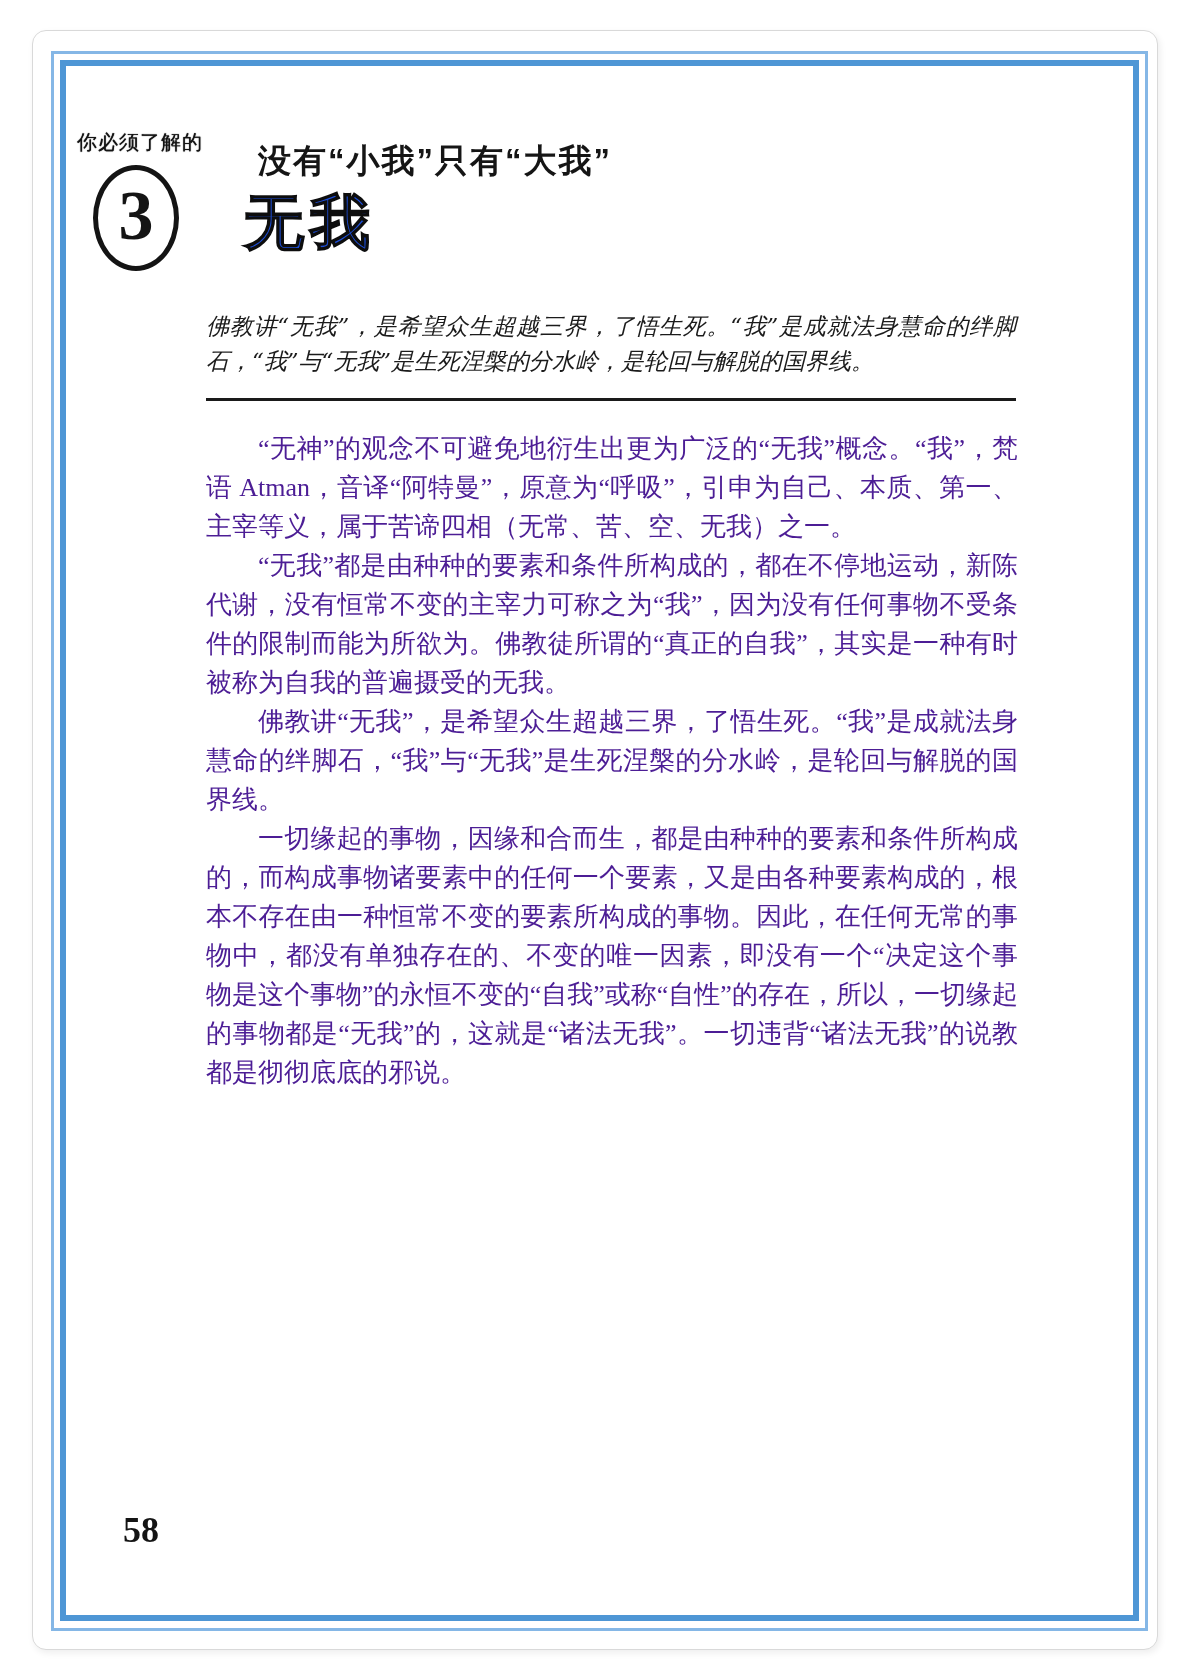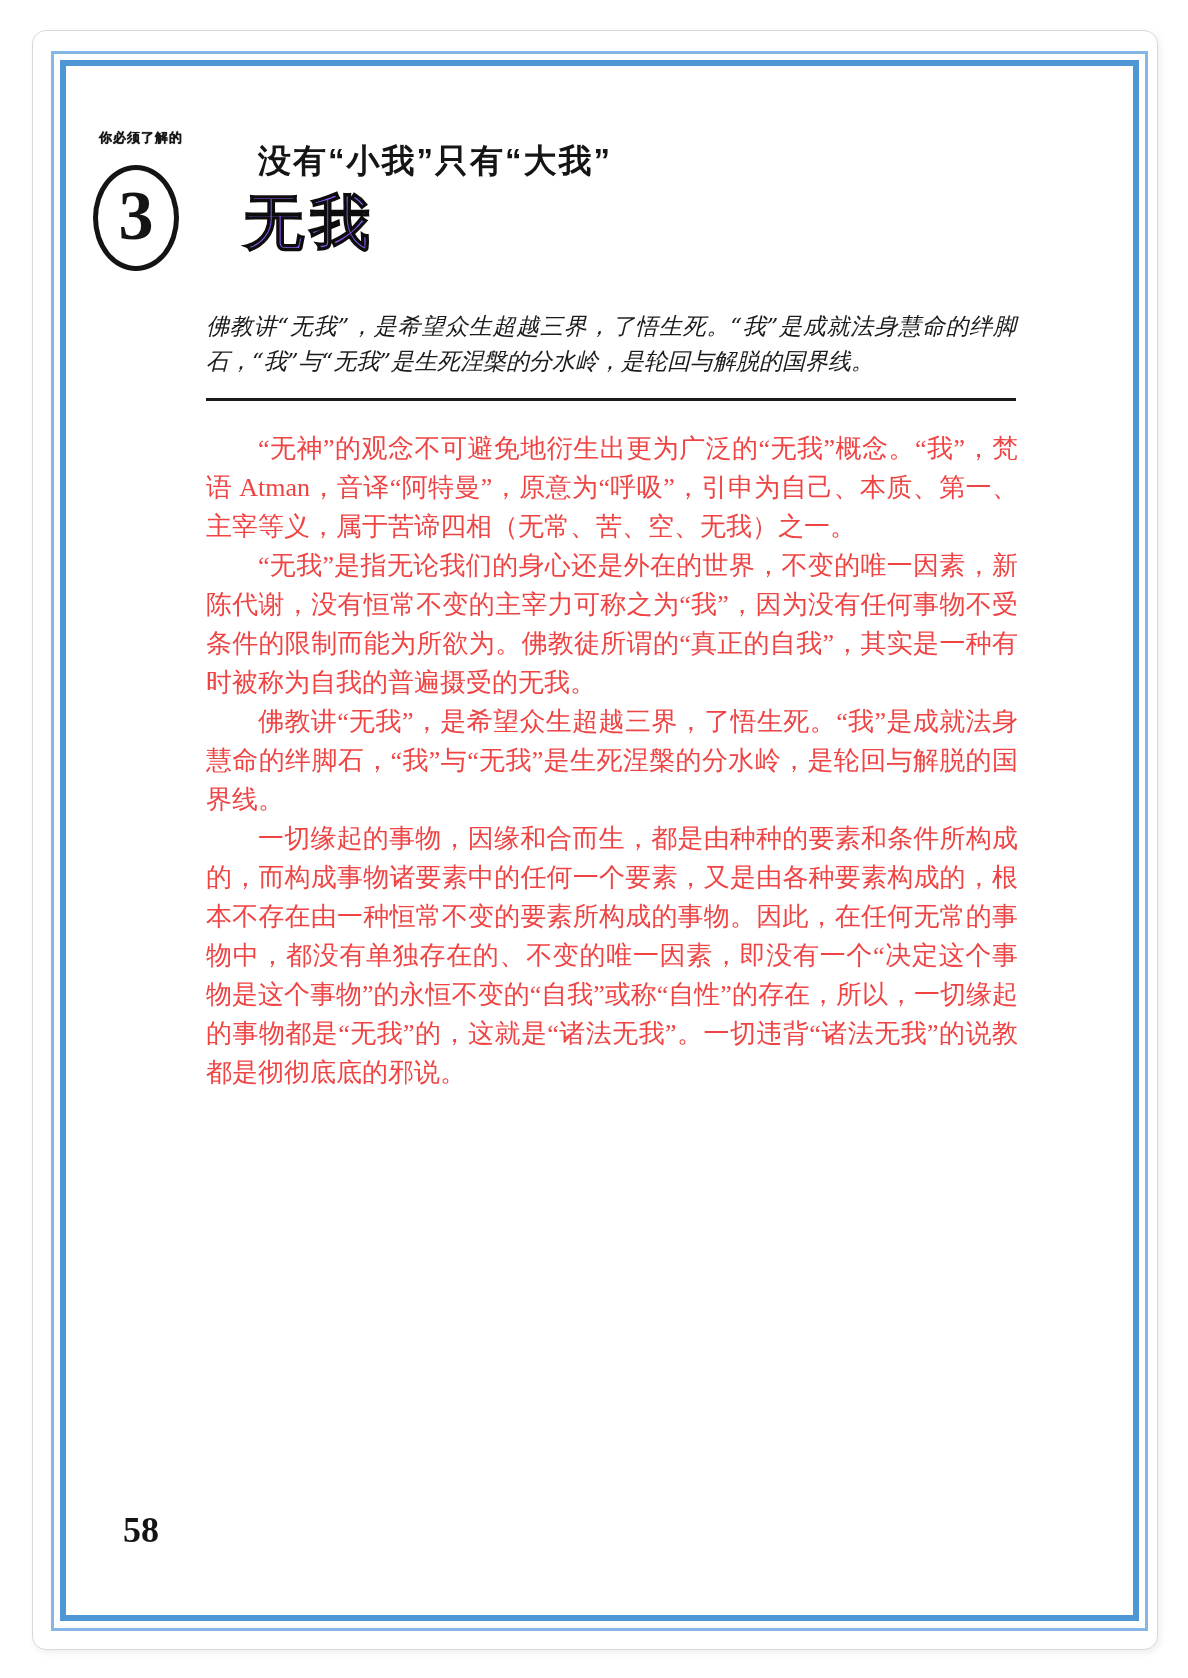--- a/index.html
+++ b/index.html
@@ -33,24 +33,24 @@
     pointer-events: none;
   }
   .frame-thick {
     position: absolute;
     left: 27px; top: 29px; right: 18px; bottom: 28px;
     border: 6px solid #4e96d5;
     pointer-events: none;
   }
   .series-label {
     position: absolute;
-    left: 66px; top: 98px;
+    left: 44px; top: 98px;
     font-family: "Liberation Sans", "DejaVu Sans", sans-serif;
-    font-size: 13px;
-    font-weight: 700;
+    font-size: 20px;
+    font-weight: 400;
     letter-spacing: 1px;
     color: #141414;
     text-shadow: 0 0 1px #000;
   }
   .chapter-circle {
     position: absolute;
     left: 60px; top: 134px;
     width: 76px; height: 96px;
     border: 5px solid #141414;
     border-radius: 50%;
@@ -77,21 +77,21 @@
     margin-left: 14px;
   }
   .title {
     position: absolute;
     left: 211px; top: 152px;
     margin: 0;
     font-family: "Liberation Sans", "DejaVu Sans", sans-serif;
     font-size: 60px;
     font-weight: 900;
     letter-spacing: 6px;
-    color: #8b5cf6;
+    color: #1d4ed8;
     -webkit-text-stroke: 1.5px #0d0d0d;
   }
   .intro {
     position: absolute;
     left: 173px; top: 278px;
     width: 810px;
     font-family: "DejaVu Serif", "Liberation Serif", serif;
     font-style: italic;
     font-size: 23px;
     line-height: 35px;
@@ -105,21 +105,21 @@
     height: 3px;
     background: #1a1a1a;
   }
   .body-text {
     position: absolute;
     left: 173px; top: 398px;
     width: 812px;
     font-family: "Liberation Serif", "DejaVu Serif", serif;
     font-size: 26px;
     line-height: 39px;
-    color: #ef4444;
+    color: #4c1d95;
     text-align: justify;
   }
   .body-text p {
     margin: 0;
     text-indent: 2em;
   }
   .page-number {
     position: absolute;
     left: 90px; top: 1478px;
     font-family: "Liberation Serif", "DejaVu Serif", serif;
@@ -145,20 +145,20 @@
     <div class="subtitle">没有“小我”只有“大我”</div>
 
     <h1 class="title">无我</h1>
 
     <div class="intro">佛教讲“无我”，是希望众生超越三界，了悟生死。“我”是成就法身慧命的绊脚石，“我”与“无我”是生死涅槃的分水岭，是轮回与解脱的国界线。</div>
 
     <div class="rule"></div>
 
     <div class="body-text">
       <p>“无神”的观念不可避免地衍生出更为广泛的“无我”概念。“我”，梵语 Atman，音译“阿特曼”，原意为“呼吸”，引申为自己、本质、第一、主宰等义，属于苦谛四相（无常、苦、空、无我）之一。</p>
-      <p>“无我”是指无论我们的身心还是外在的世界，不变的唯一因素，新陈代谢，没有恒常不变的主宰力可称之为“我”，因为没有任何事物不受条件的限制而能为所欲为。佛教徒所谓的“真正的自我”，其实是一种有时被称为自我的普遍摄受的无我。</p>
+      <p>“无我”都是由种种的要素和条件所构成的，都在不停地运动，新陈代谢，没有恒常不变的主宰力可称之为“我”，因为没有任何事物不受条件的限制而能为所欲为。佛教徒所谓的“真正的自我”，其实是一种有时被称为自我的普遍摄受的无我。</p>
       <p>佛教讲“无我”，是希望众生超越三界，了悟生死。“我”是成就法身慧命的绊脚石，“我”与“无我”是生死涅槃的分水岭，是轮回与解脱的国界线。</p>
       <p>一切缘起的事物，因缘和合而生，都是由种种的要素和条件所构成的，而构成事物诸要素中的任何一个要素，又是由各种要素构成的，根本不存在由一种恒常不变的要素所构成的事物。因此，在任何无常的事物中，都没有单独存在的、不变的唯一因素，即没有一个“决定这个事物是这个事物”的永恒不变的“自我”或称“自性”的存在，所以，一切缘起的事物都是“无我”的，这就是“诸法无我”。一切违背“诸法无我”的说教都是彻彻底底的邪说。</p>
     </div>
 
     <div class="page-number">58</div>
   </div>
 </div>
 
 </body></html>

